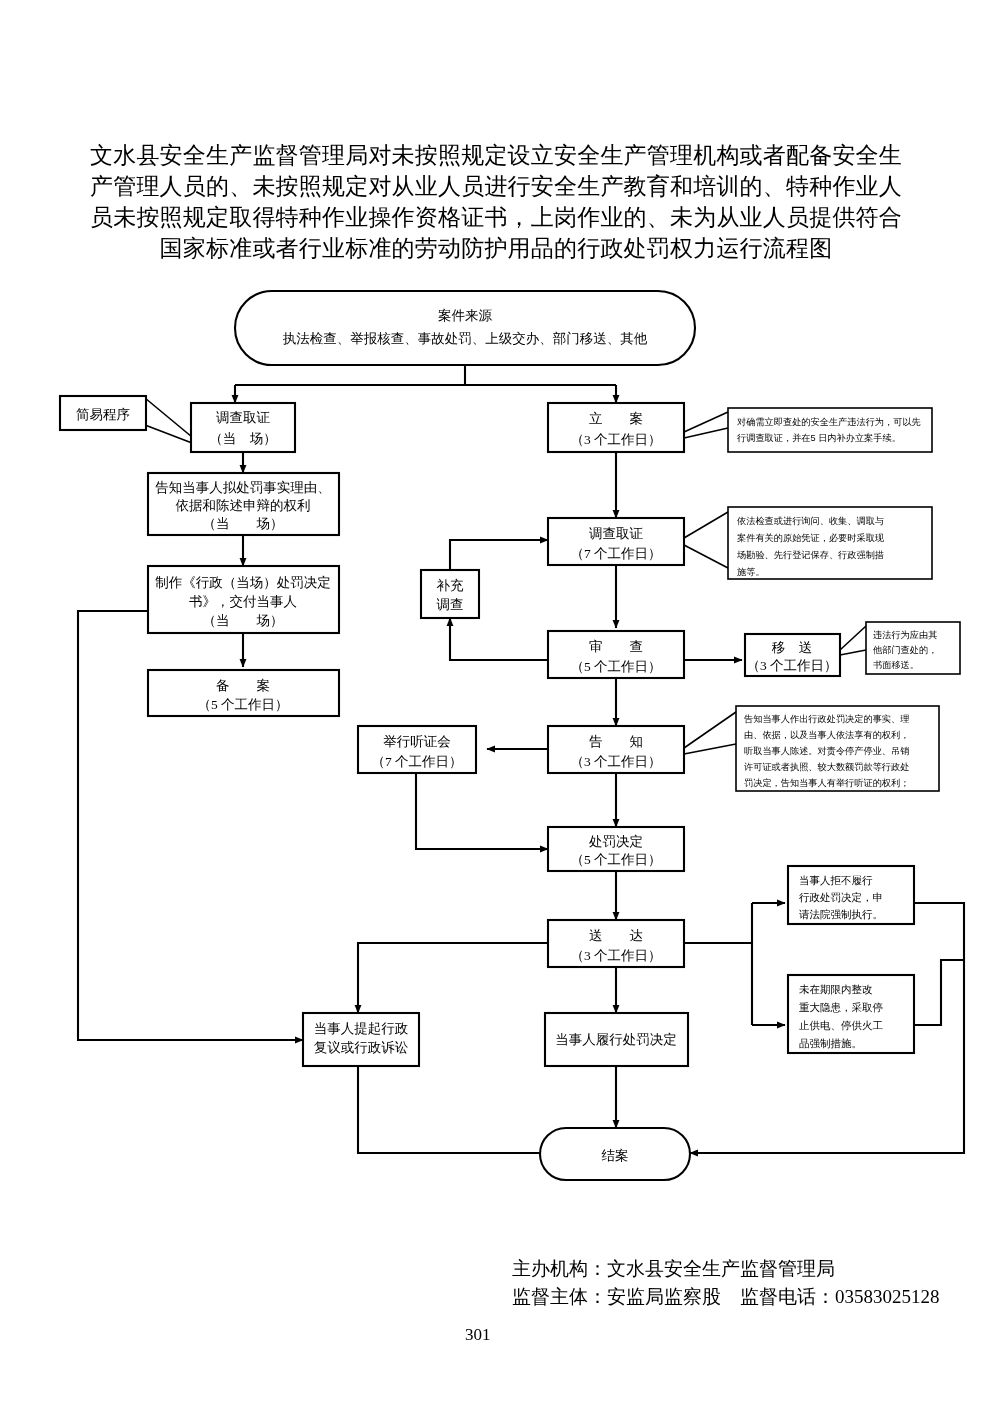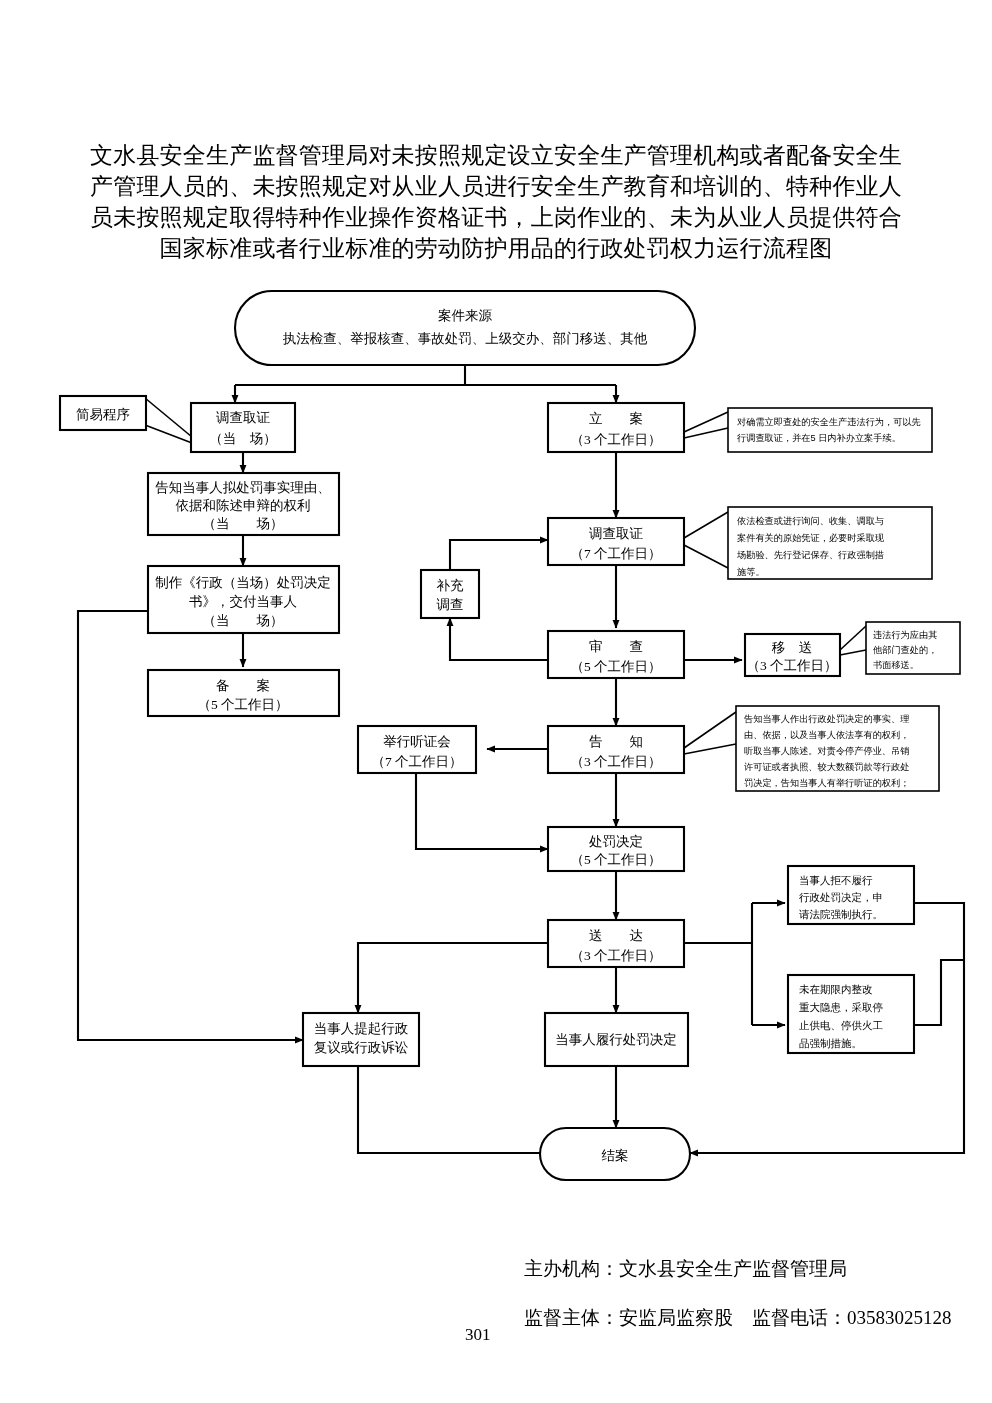--- a/index.html
+++ b/index.html
@@ -1,22 +1,22 @@
 <!DOCTYPE html>
 <html><head>
 <meta charset="utf-8">
 <style>
   html,body{margin:0;padding:0;background:#ffffff;}
   body{width:992px;height:1403px;position:relative;
        font-family:"Liberation Serif","DejaVu Serif",serif;color:#000;}
   #title{position:absolute;left:88px;top:140px;width:816px;
          font-size:23px;line-height:31px;text-align:center;letter-spacing:0.2px;}
-  #footer{position:absolute;left:16px;top:1255px;width:964px;}
+  #footer{position:absolute;left:4px;top:1255px;width:964px;}
   #footer .f-line{font-size:19px;line-height:28px;padding-left:508px;}
-  #footer .f-line.l2{letter-spacing:0px;margin-top:21px;}
+  #footer .f-line.l2{letter-spacing:0px;}
   #pageno{position:absolute;left:465px;top:1325px;font-size:17px;}
   svg{position:absolute;left:0;top:0;}
   .nodeTxt{font-family:"Liberation Serif","DejaVu Serif",serif;font-size:13.5px;
            text-anchor:middle;fill:#000;}
   .noteTxt{font-family:"Liberation Sans","DejaVu Sans",sans-serif;font-size:9.2px;
            text-anchor:start;fill:#000;}
   .noteTxtS{font-family:"Liberation Sans","DejaVu Sans",sans-serif;font-size:10.5px;
            text-anchor:start;fill:#000;}
   .box{fill:#ffffff;stroke:#000000;stroke-width:2.1;}
   .notebox{fill:#ffffff;stroke:#000000;stroke-width:1.6;}

